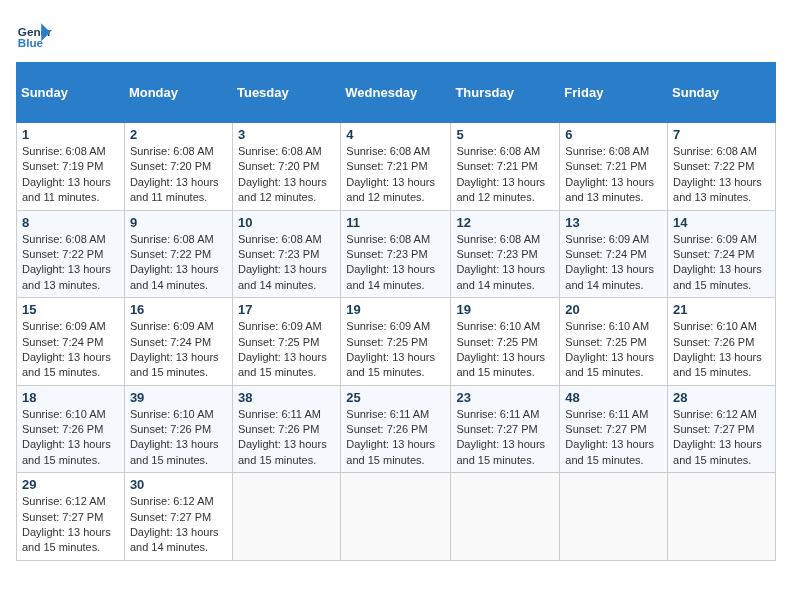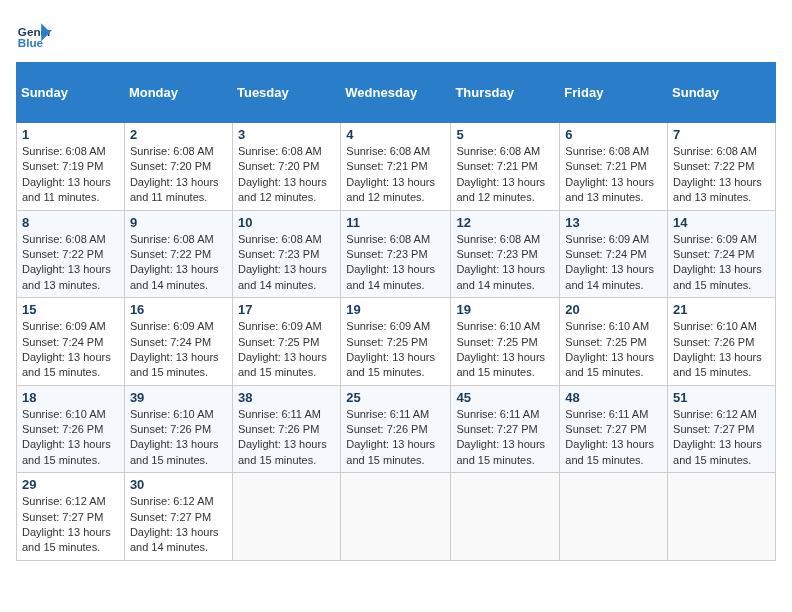--- a/index.html
+++ b/index.html
@@ -211,29 +211,29 @@
   </td>
         <td>
     <span class="day-number">38</span>
     <span class="day-info">Sunrise: 6:11 AM<br>Sunset: 7:26 PM<br>Daylight: 13 hours and 15 minutes.</span>
   </td>
         <td>
     <span class="day-number">25</span>
     <span class="day-info">Sunrise: 6:11 AM<br>Sunset: 7:26 PM<br>Daylight: 13 hours and 15 minutes.</span>
   </td>
         <td>
-    <span class="day-number">45</span>
+    <span class="day-number">23</span>
     <span class="day-info">Sunrise: 6:11 AM<br>Sunset: 7:27 PM<br>Daylight: 13 hours and 15 minutes.</span>
   </td>
         <td>
     <span class="day-number">48</span>
     <span class="day-info">Sunrise: 6:11 AM<br>Sunset: 7:27 PM<br>Daylight: 13 hours and 15 minutes.</span>
   </td>
         <td>
-    <span class="day-number">51</span>
+    <span class="day-number">28</span>
     <span class="day-info">Sunrise: 6:12 AM<br>Sunset: 7:27 PM<br>Daylight: 13 hours and 15 minutes.</span>
   </td>
       </tr>
       <tr>
         <td>
     <span class="day-number">29</span>
     <span class="day-info">Sunrise: 6:12 AM<br>Sunset: 7:27 PM<br>Daylight: 13 hours and 15 minutes.</span>
   </td>
         <td>
     <span class="day-number">30</span>

